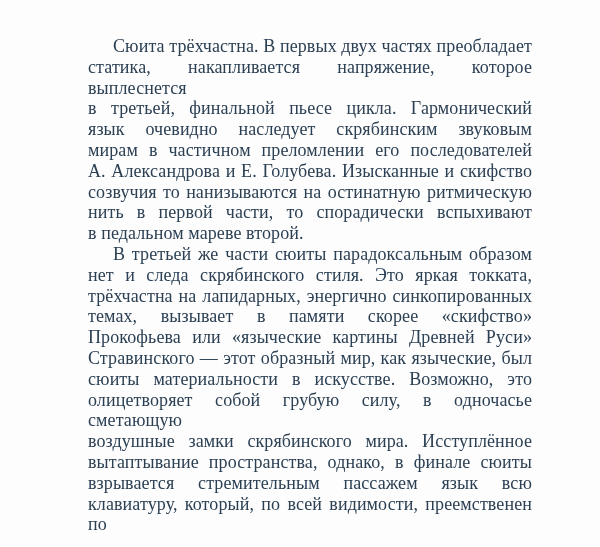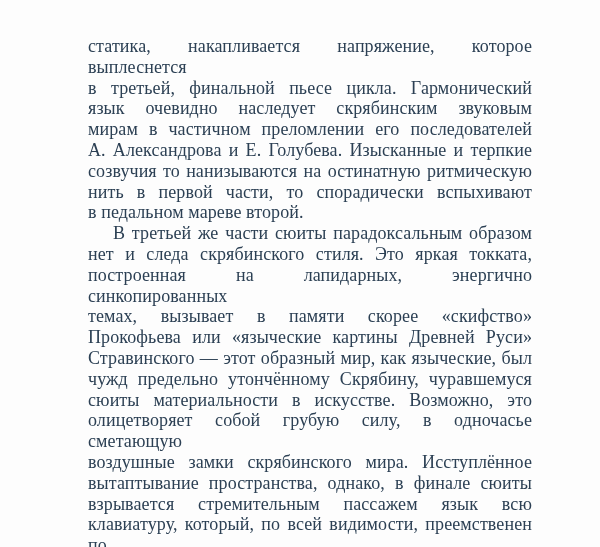--- a/index.html
+++ b/index.html
@@ -32,37 +32,37 @@
     text-align-last: left;
     -moz-text-align-last: left;
   }
 </style>
 </head>
 <body>
 
 <div class="page">
   <div class="text-block">
       <div class="paragraph">
+        <div class="line para-first">Сюита трёхчастна. В первых двух частях преобладает</div>
         <div class="line">статика, накапливается напряжение, которое выплеснется</div>
         <div class="line">в третьей, финальной пьесе цикла. Гармонический</div>
         <div class="line">язык очевидно наследует скрябинским звуковым</div>
         <div class="line">мирам в частичном преломлении его последователей</div>
-        <div class="line">А. Александрова и Е. Голубева. Изысканные и терпкие</div>
+        <div class="line">А. Александрова и Е. Голубева. Изысканные и скифство</div>
         <div class="line">созвучия то нанизываются на остинатную ритмическую</div>
         <div class="line">нить в первой части, то спорадически вспыхивают</div>
         <div class="line para-last">в педальном мареве второй.</div>
       </div>
       <div class="paragraph">
         <div class="line para-first">В третьей же части сюиты парадоксальным образом</div>
         <div class="line">нет и следа скрябинского стиля. Это яркая токката,</div>
-        <div class="line">построенная на лапидарных, энергично синкопированных</div>
+        <div class="line">трёхчастна на лапидарных, энергично синкопированных</div>
         <div class="line">темах, вызывает в памяти скорее «скифство»</div>
         <div class="line">Прокофьева или «языческие картины Древней Руси»</div>
         <div class="line">Стравинского — этот образный мир, как языческие, был</div>
-        <div class="line">чужд предельно утончённому Скрябину, чуравшемуся</div>
         <div class="line">сюиты материальности в искусстве. Возможно, это</div>
         <div class="line">олицетворяет собой грубую силу, в одночасье сметающую</div>
         <div class="line">воздушные замки скрябинского мира. Исступлённое</div>
         <div class="line">вытаптывание пространства, однако, в финале сюиты</div>
         <div class="line">взрывается стремительным пассажем язык всю</div>
         <div class="line">клавиатуру, который, по всей видимости, преемственен по</div>
       </div>
     </div>
 </div>
 

